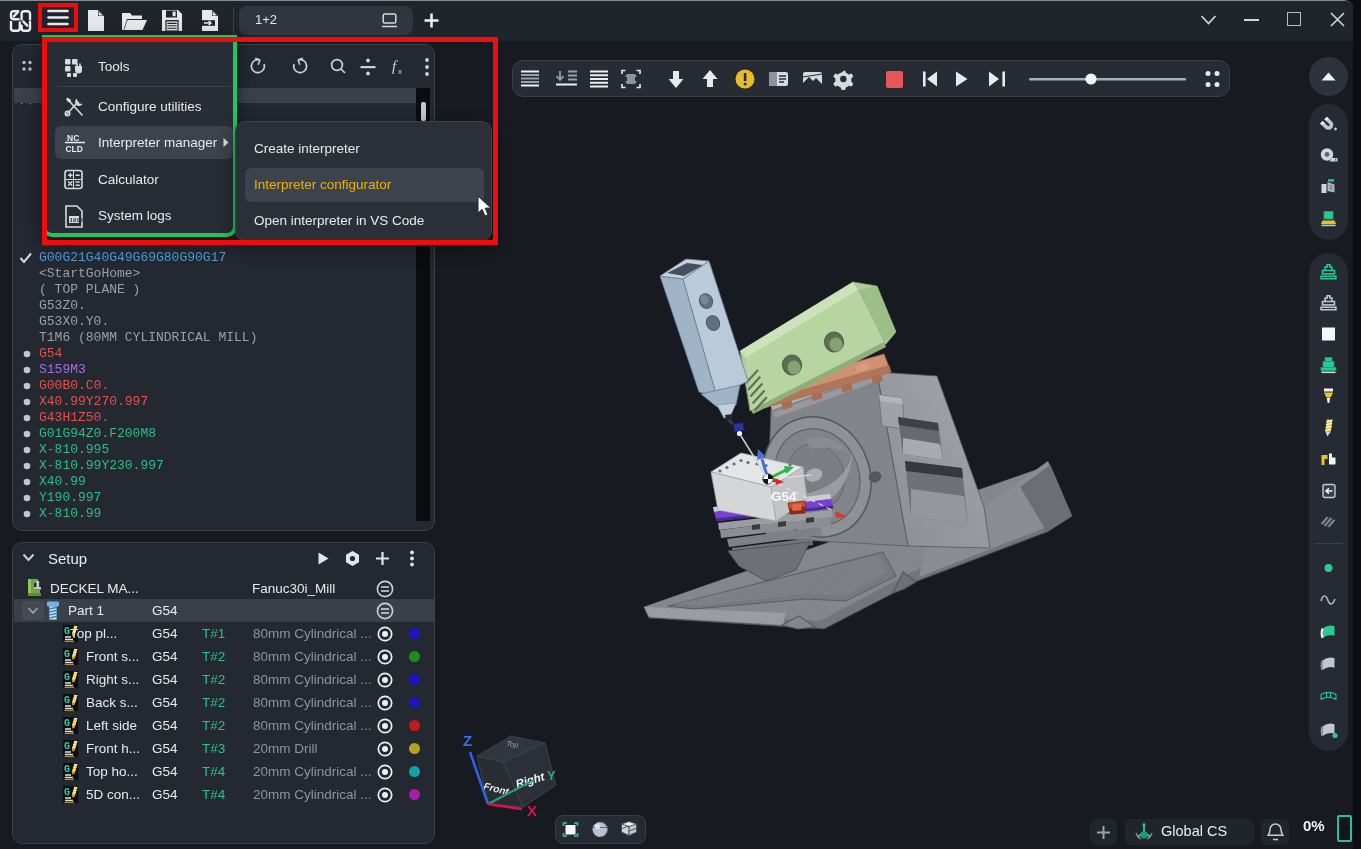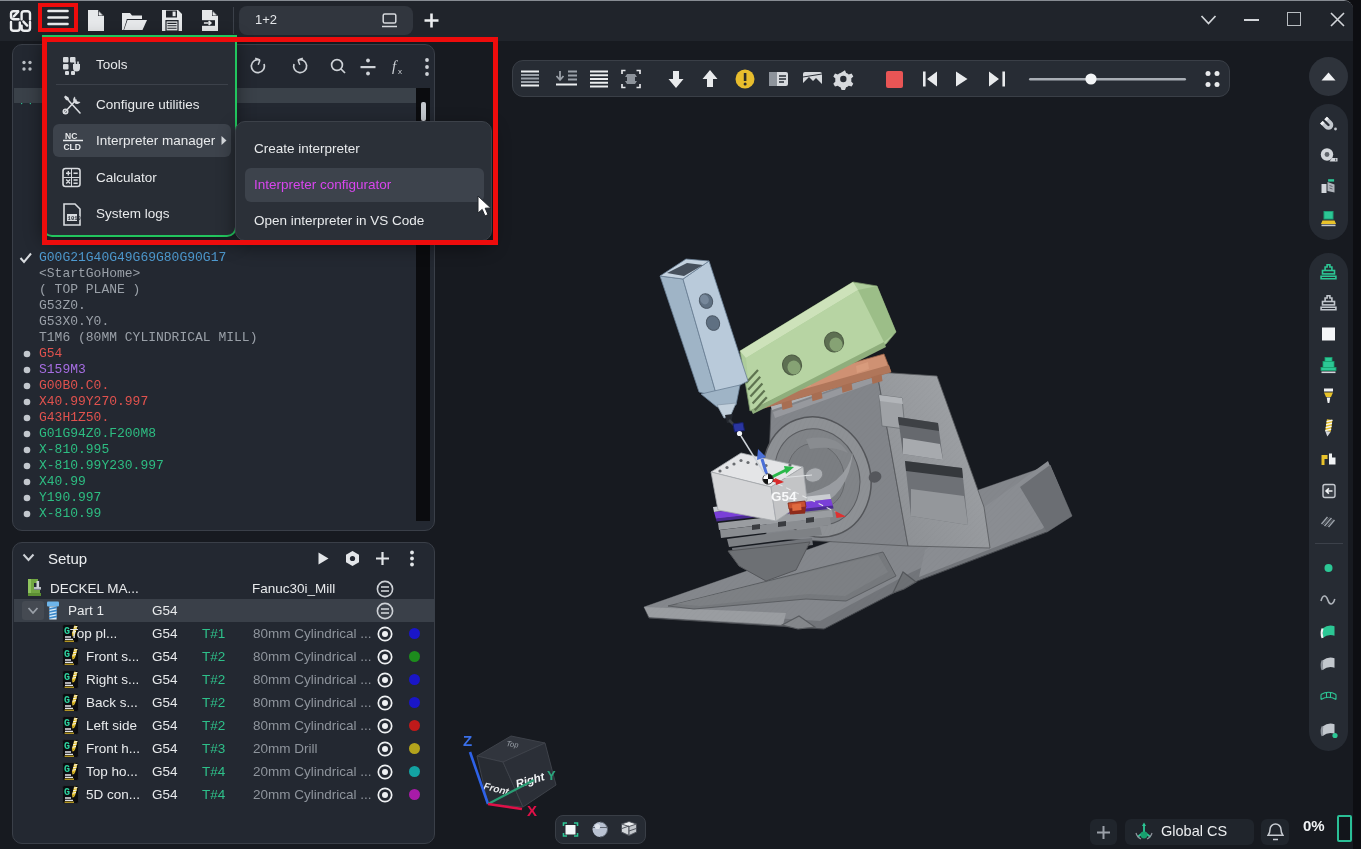--- a/index.html
+++ b/index.html
@@ -757,21 +757,21 @@
     </svg>
     <div class="abs" style="left:1244px;top:18px;width:15px;height:2px;background:#d2d5d9"></div>
     <div class="abs" style="left:1287px;top:11px;width:14px;height:14px;border:1.6px solid #b9bdc2"></div>
     <svg class="abs" style="left:1330px;top:11px" width="15" height="15" viewBox="0 0 15 15">
       <path d="M1,1 L14,14 M14,1 L1,14" stroke="#d2d5d9" stroke-width="1.6"></path>
     </svg>
   </div>
 
   <div id="menus" class="abs" style="left:0;top:0;z-index:8">
 
-    <div class="abs" style="left:42px;top:34px;width:195px;height:202px;background:#282d35;border:2px solid #22c55e;border-radius:0 0 10px 10px;box-shadow:0 6px 18px rgba(0,0,0,0.45);">
+    <div class="abs" style="left:42px;top:34px;width:195px;height:202px;background:#282d35;border:4px solid #22c55e;border-radius:0 0 10px 10px;box-shadow:0 6px 18px rgba(0,0,0,0.45);">
 
       <svg class="abs" style="left:17px;top:18px" width="22" height="22" viewBox="0 0 22 22">
         <g fill="#d8dbdf">
           <rect x="2" y="2" width="5.5" height="5.5" rx="1"></rect>
             <rect x="9" y="2" width="5.5" height="5.5" rx="1"></rect>
           <rect x="2" y="9" width="5.5" height="5.5" rx="1"></rect>
           <path d="M12,9 h7 v4 a3.5,3.5 0 0 1 -7,0 Z"></path>
           <rect x="13.2" y="6.5" width="1.6" height="3"></rect>
             <rect x="16.2" y="6.5" width="1.6" height="3"></rect>
           <rect x="4" y="16" width="4" height="4" rx="1"></rect>
@@ -817,21 +817,21 @@
         <path d="M2,1 H13 L18,6 V22 H2 Z" fill="none" stroke="#d8dbdf" stroke-width="1.6"></path>
         <rect x="5" y="11" width="10" height="7" fill="#d8dbdf"></rect>
         <text x="5.6" y="16.8" font-size="5.5" fill="#282d35" font-family="Liberation Mono,monospace" font-weight="bold">1010</text>
       </svg>
       <div class="abs" style="left:52px;top:169px;font-size:13.5px;color:#e8eaec">System logs</div>
     </div>
 
     <div class="abs" style="left:235px;top:120px;width:257px;height:120px;background:#2b3038;border:1px solid #3c4149;border-radius:10px;box-shadow:0 6px 18px rgba(0,0,0,0.45);">
       <div class="abs" style="left:18px;top:19px;font-size:13.5px;color:#e8eaec">Create interpreter</div>
       <div class="abs" style="left:9px;top:46px;width:239px;height:34px;background:#3d434c;border-radius:6px"></div>
-      <div class="abs" style="left:18px;top:55px;font-size:13.5px;color:#d946ef">Interpreter configurator</div>
+      <div class="abs" style="left:18px;top:55px;font-size:13.5px;color:#eab308">Interpreter configurator</div>
       <div class="abs" style="left:18px;top:91px;font-size:13.5px;color:#e8eaec">Open interpreter in VS Code</div>
     </div>
   </div>
 
   <div class="abs" style="left:38px;top:2px;width:40px;height:29px;border:4px solid #ee0c0c;z-index:9"></div>
   <div class="abs" style="left:42px;top:36px;width:456px;height:208px;border:5px solid #ee0c0c;z-index:9"></div>
 
   <svg class="abs" style="left:476px;top:194px;z-index:10" width="20" height="24" viewBox="0 0 20 24">
     <path d="M2,1 L2,18 L6.2,14.4 L9,21 L12,19.6 L9.2,13.2 L14.8,13 Z" fill="#ffffff" stroke="#22262c" stroke-width="1"></path>
   </svg>

